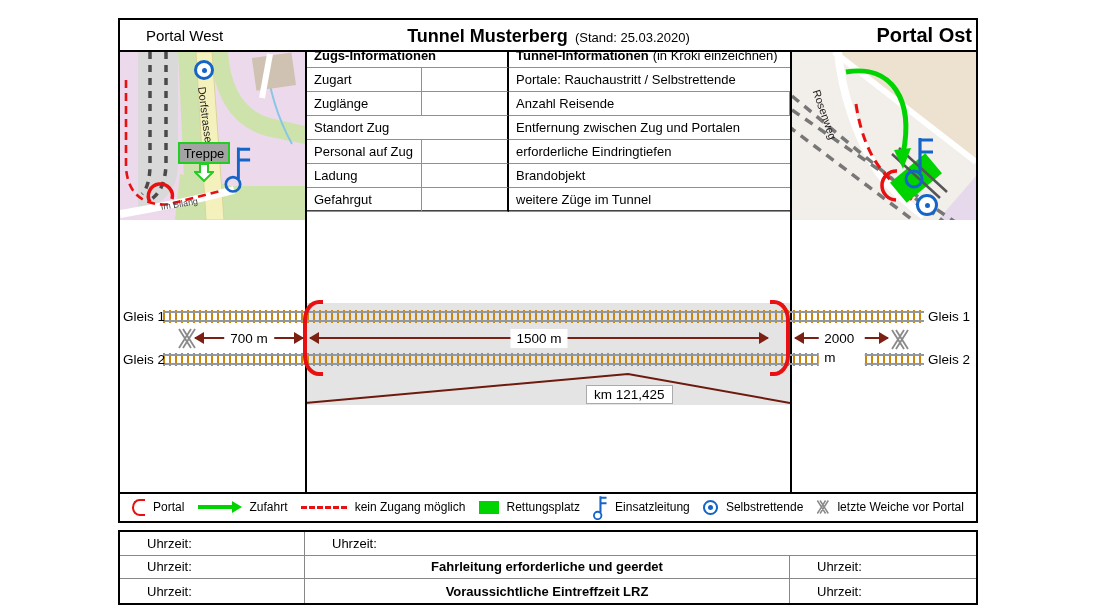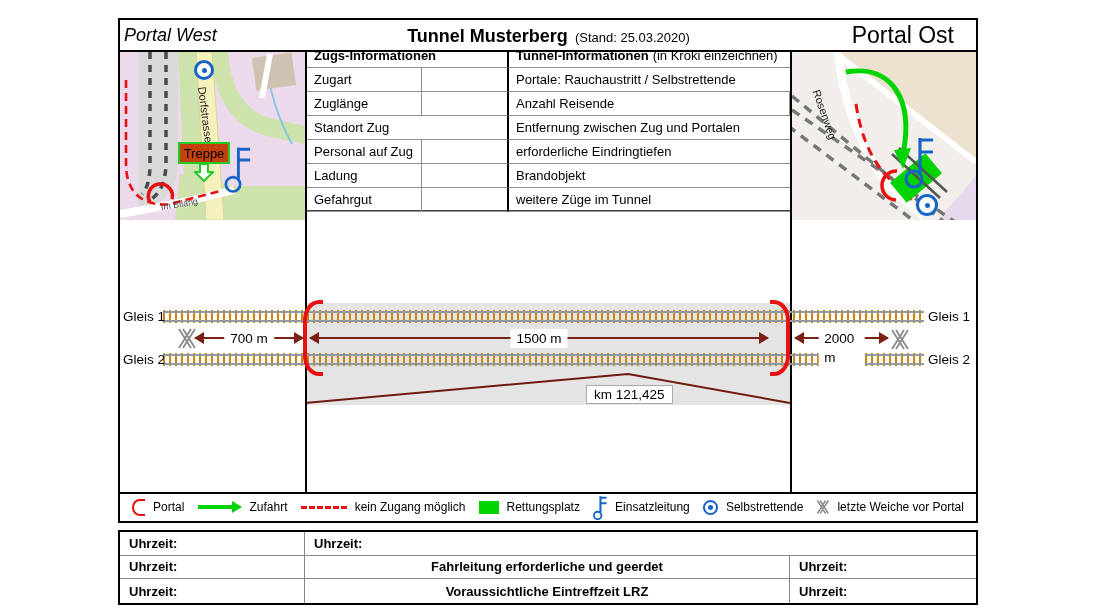--- a/index.html
+++ b/index.html
@@ -9,25 +9,25 @@
 
   
   .main-box { position:absolute; left:118px; top:18px; width:860px; height:505px;
               border:2px solid #000; background:#fff; }
   .vdiv { position:absolute; top:0; width:2px; height:474px; background:#000; z-index:3; }
   .vdiv1 { left:185px; } .vdiv2 { left:670px; }
 
   
   .hdr { position:absolute; left:0; top:0; width:856px; height:32px;
          border-bottom:2px solid #000; z-index:4; background:#fff; display:flex; }
-  .hdr-west { width:187px; display:flex; align-items:center; padding-left:4px; font-size:18px;font-style:italic; }
+  .hdr-west { width:187px; display:flex; align-items:center; padding-left:26px; font-size:15px; }
   .hdr-center { width:483px; display:flex; align-items:baseline; justify-content:center; gap:7px; padding-top:6px; }
   .hdr-title { font-size:18px; font-weight:bold; }
   .hdr-stand { font-size:13px; }
-  .hdr-ost { flex:1; display:flex; align-items:center; justify-content:flex-end; padding-right:22px; font-size:23px; }
+  .hdr-ost { flex:1; display:flex; align-items:center; justify-content:flex-end; padding-right:4px; font-size:20px;font-weight:bold; }
 
   
   .info-table { position:absolute; left:187px; top:24px; width:483px; height:168px;
                 display:grid; grid-template-columns:115px 87px 281px;
                 grid-template-rows:repeat(7, 24px); border-bottom:2px solid #444; z-index:2; }
   .c { border-bottom:1px solid #909090; display:flex; align-items:center;
        padding-left:7px; font-size:13px; white-space:nowrap; overflow:hidden; }
   .c.lab { border-right:1px solid #909090; }
   .c.val { border-right:2px solid #000; }
   .c.hd  { font-weight:bold; }
@@ -36,21 +36,21 @@
 
   
   .map { position:absolute; top:32px; height:168px; overflow:hidden; z-index:2; }
   .map-west { left:0; width:185px; }
   .map-ost  { left:672px; width:184px; }
   .map svg.base { position:absolute; left:0; top:0; }
   .street-label { position:absolute; font-size:11px; color:#222; transform-origin:0 0; z-index:4; white-space:nowrap; }
   .lbl-dorf   { left:88px; top:34px;  transform:rotate(83deg); }
   .lbl-bilang { left:40px; top:150px; transform:rotate(-9deg); font-size:9px; color:#444; }
   .lbl-rosen  { left:30px; top:36px;  transform:rotate(71deg); }
-  .treppe-box { position:absolute; left:58px; top:90px; width:52px; height:22px; background:#c2410c;
+  .treppe-box { position:absolute; left:58px; top:90px; width:52px; height:22px; background:#a3a3a3;
                 border:2px solid #22cc22; display:flex; align-items:center; justify-content:center;
                 font-size:13px; z-index:5; }
   .treppe-arrow { position:absolute; left:74px; top:112px; z-index:5; }
   .el-icon { position:absolute; z-index:5; }
   .el-west { left:104px; top:92px; }
   .el-ost  { left:112px; top:82px; }
   .wb-icon { position:absolute; border:3px solid #1565c8; border-radius:50%; background:#fff; z-index:5; }
   .wb-icon::after { content:""; position:absolute; left:50%; top:50%; width:5px; height:5px;
                     margin:-2.5px 0 0 -2.5px; border-radius:50%; background:#1565c8; }
   .wb-west { left:74px; top:8px; width:20px; height:20px; }
@@ -108,22 +108,22 @@
                      border-top:6px solid rgba(0,0,0,0); border-bottom:6px solid rgba(0,0,0,0);
                      border-left:10px solid #00d400; }
   .lg-dash { width:46px; height:0; border-top:3px dashed #e81010; }
   .lg-rett { width:20px; height:13px; background:#00d400; }
 
   
   .bottom-box { position:absolute; left:118px; top:530px; width:860px; height:75px;
                 border:2px solid #000; display:grid; grid-template-rows:repeat(3, 1fr); }
   .b-row { display:grid; grid-template-columns:185px 485px 1fr; border-bottom:1px solid #888; }
   .b-row:last-child { border-bottom:none; }
-  .b-cell { display:flex; align-items:center; font-size:13px; padding-left:9px;
-            border-right:1px solid #888;font-weight:bold; }
+  .b-cell { display:flex; align-items:center; font-size:13px; padding-left:27px;
+            border-right:1px solid #888; }
   .b-cell:last-child { border-right:none; }
   .b-center { justify-content:center; font-weight:bold; padding-left:0; }
 
   .kroki-area { position:absolute; left:187px; top:200px; width:483px; height:83px; z-index:1; }
 </style>
 </head>
 <body>
 
 <div class="sheet">
 

